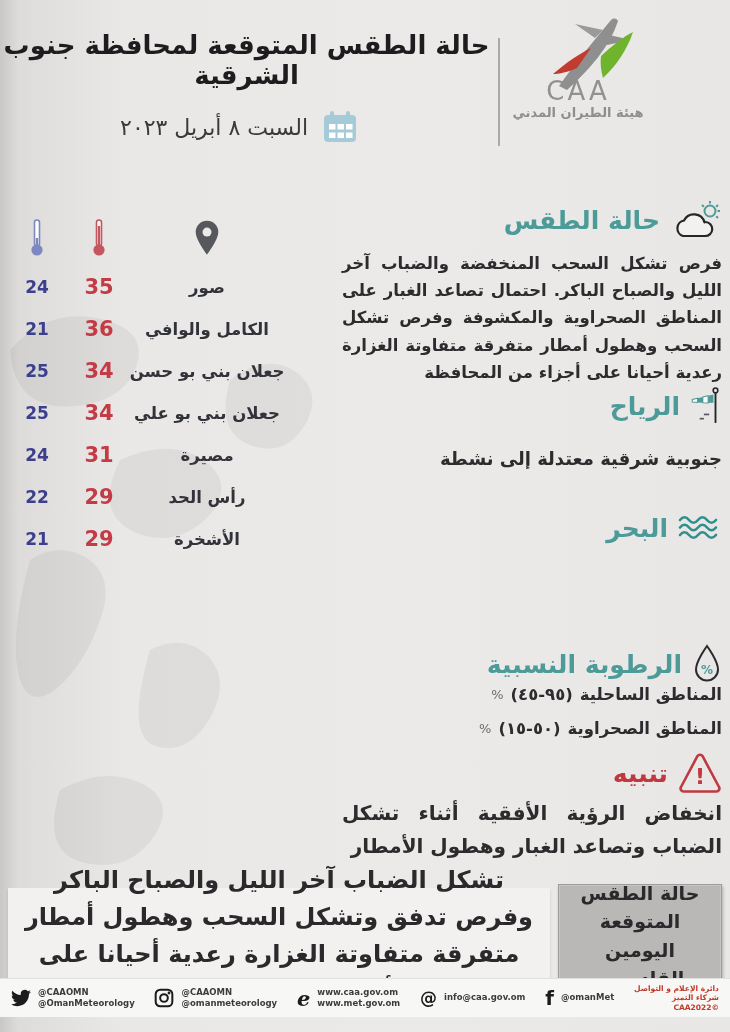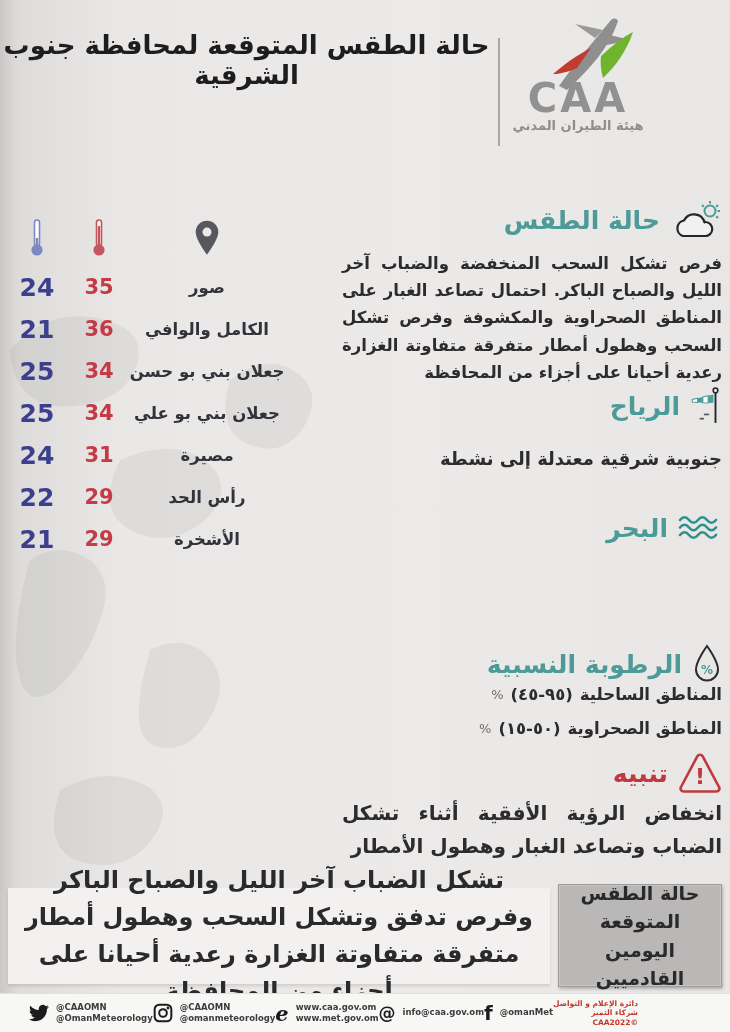--- a/index.html
+++ b/index.html
@@ -13,30 +13,30 @@
 
   
   .header{position:absolute;top:0;left:0;width:663px;height:165px;}
   .title-block{position:absolute;top:30px;right:170px;left:0;text-align:center;direction:rtl;}
   .main-title{font-size:26px;font-weight:bold;color:#1d1d1f;letter-spacing:0;}
   .date-row{display:flex;direction:rtl;align-items:center;gap:14px;justify-content:flex-start;
             padding-right:135px;margin-top:20px;}
   .date-text{font-size:22px;color:#3a3a3c;}
   .header-divider{position:absolute;top:38px;right:163px;width:2px;height:108px;background:#a9a9a7;}
   .logo{position:absolute;top:12px;right:14px;width:142px;text-align:center;}
-  .logo-caa{font-size:40px;font-weight:bold;color:#919191;letter-spacing:3px;line-height:.9;margin-top:-14px;}
+  .logo-caa{font-size:26px;font-weight:normal;color:#919191;letter-spacing:3px;line-height:.9;margin-top:-14px;}
   .logo-ar{font-size:13px;font-weight:bold;color:#8e8e8e;margin-top:2px;direction:rtl;}
 
   
   .temps{position:absolute;top:210px;left:0;padding-left:8px;display:grid;
          grid-template-columns:58px 66px 150px;align-items:center;justify-items:center;
          row-gap:0;direction:ltr;}
   .temps .hrow{height:56px;display:flex;align-items:center;justify-content:center;}
   .temps .cell{height:42px;display:flex;align-items:center;justify-content:center;}
-  .t-min{color:#3c3f8d;font-size:25px;font-weight:bold;}
+  .t-min{color:#3c3f8d;font-size:17px;font-weight:bold;}
   .t-max{color:#c53b45;font-size:21px;font-weight:bold;text-align:right;}
   .t-city{color:#32323a;font-size:16.5px;font-weight:bold;direction:rtl;white-space:nowrap;}
 
   
   .sec{position:absolute;right:8px;width:380px;direction:rtl;}
   .sec-head{display:flex;align-items:center;gap:10px;direction:rtl;}
   .sec-title{font-size:25px;font-weight:bold;color:#4d9b99;}
   .sec-title.red{color:#c0393f;}
   .body-text{font-size:16.5px;font-weight:bold;color:#2c2c2e;line-height:1.65;text-align:justify;}
   .line-text{font-size:18px;font-weight:bold;color:#2c2c2e;}
@@ -47,23 +47,23 @@
   .next-tab{position:absolute;right:8px;top:884px;width:164px;height:103px;background:#b9b8b6;
             border:1px solid #9e9d9b;box-shadow:inset 0 0 0 1px #c6c5c3,1px 2px 3px rgba(0,0,0,.25);
             display:flex;align-items:center;justify-content:center;text-align:center;direction:rtl;
             font-size:19px;font-weight:bold;color:#2a2a2c;line-height:1.5;padding:0 12px;box-sizing:border-box;}
   .next-body{position:absolute;left:8px;right:180px;top:888px;height:96px;background:#f2f1ef;
              box-shadow:0 2px 3px rgba(0,0,0,.12);
              display:flex;align-items:center;justify-content:center;text-align:center;direction:rtl;
              font-size:24px;font-weight:bold;color:#2a2a2c;line-height:1.55;padding:0 16px;}
 
   
-  .footer{position:absolute;left:0;right:0;bottom:0;height:38px;background:#f7f7f6;
-          border-top:1px solid #e2e1df;display:flex;align-items:center;
-          padding:0 29px;}
+  .footer{position:absolute;left:0;right:0;bottom:15px;height:38px;background:#f7f7f6;
+          border-top:1px solid #e2e1df;display:flex;align-items:center;justify-content:space-between;
+          padding:0 11px;}
   .f-item{display:flex;align-items:center;gap:7px;}
   .f-lines{display:flex;flex-direction:column;justify-content:center;line-height:1.3;}
   .f-text{font-size:8.5px;color:#3b3b3b;font-weight:bold;}
   .f-glyph{font-weight:bold;color:#1c1c1c;}
   .credit{direction:rtl;text-align:right;line-height:1.25;}
   .credit div{font-size:7.5px;color:#c0392b;font-weight:bold;}
 </style>
 </head>
 <body>
 
@@ -76,20 +76,34 @@
       <path d="M30,330 q30,-20 60,0 q25,20 10,60 q-15,45 -45,70 q-25,18 -35,-10 q-12,-40 10,-120z"></path>
       <path d="M150,420 q35,-18 60,8 q20,25 0,60 q-22,38 -55,28 q-30,-10 -5,-96z"></path>
       <path d="M60,560 q45,-25 85,-5 q30,18 10,50 q-25,38 -70,28 q-45,-10 -25,-73z"></path>
       <path d="M230,150 q40,-30 70,-5 q22,20 5,50 q-20,33 -55,20 q-35,-13 -20,-65z"></path>
     </g>
   </svg>
 
   <div class="header">
     <div class="title-block">
       <div class="main-title">حالة الطقس المتوقعة لمحافظة جنوب الشرقية</div>
+      <div class="date-row">
+        <svg width="36" height="34" viewBox="0 0 36 34">
+          <rect x="8" y="1" width="4" height="8" rx="2" fill="#a5cbd9"></rect>
+          <rect x="24" y="1" width="4" height="8" rx="2" fill="#a5cbd9"></rect>
+          <rect x="2" y="5" width="32" height="27" rx="4" fill="#a5cbd9"></rect>
+          <rect x="7" y="14" width="6.5" height="5.5" fill="#ffffff"></rect>
+          <rect x="15.5" y="14" width="6.5" height="5.5" fill="#ffffff"></rect>
+          <rect x="24" y="14" width="6.5" height="5.5" fill="#ffffff"></rect>
+          <rect x="7" y="22.5" width="6.5" height="5.5" fill="#ffffff"></rect>
+          <rect x="15.5" y="22.5" width="6.5" height="5.5" fill="#ffffff"></rect>
+          <rect x="24" y="22.5" width="6.5" height="5.5" fill="#ffffff"></rect>
+        </svg>
+        <div class="date-text">السبت ٨ أبريل ٢٠٢٣</div>
+      </div>
     </div>
     <div class="header-divider"></div>
     <div class="logo">
       <svg width="118" height="78" viewBox="0 0 118 78">
         <path d="M40,74 C54,54 72,32 92,8 C94,5.5 98,6 99,9 C90,36 70,58 48,78 Z" fill="#8f8f8f"></path>
         <path d="M76,26 L56,12 L84,18 Z" fill="#9a9a9a"></path>
         <path d="M86,22 L112,28 L88,33 Z" fill="#8f8f8f"></path>
         <path d="M34,62 C48,50 60,42 72,36 L58,56 C49,60 40,62 34,62 Z" fill="#c23b31"></path>
         <path d="M82,44 C94,33 104,25 114,20 C108,38 97,54 84,66 C82,59 81,51 82,44 Z" fill="#6fb42c"></path>
       </svg>

